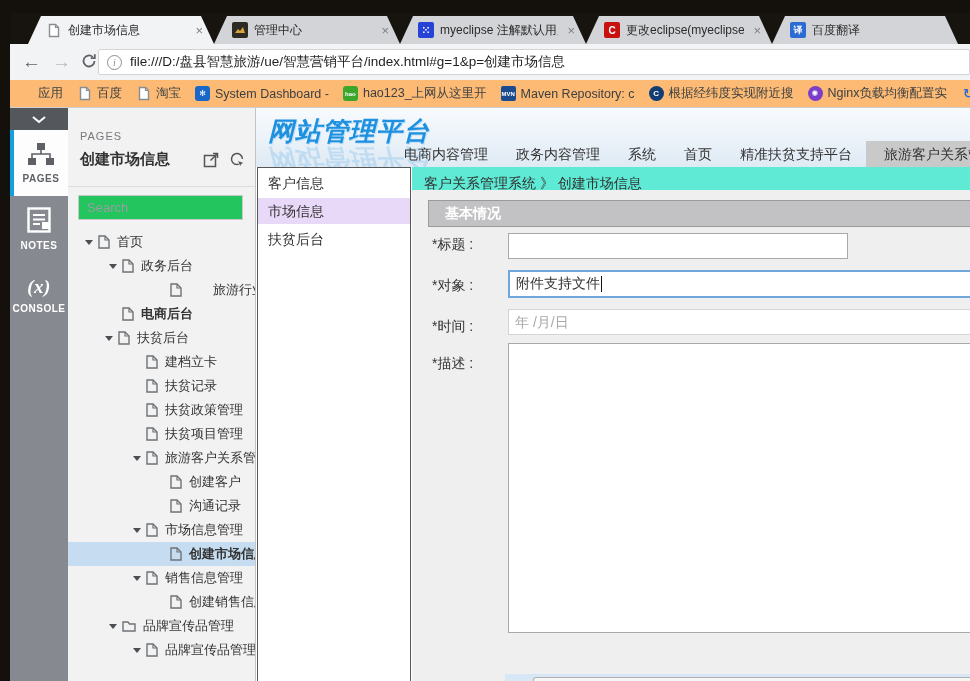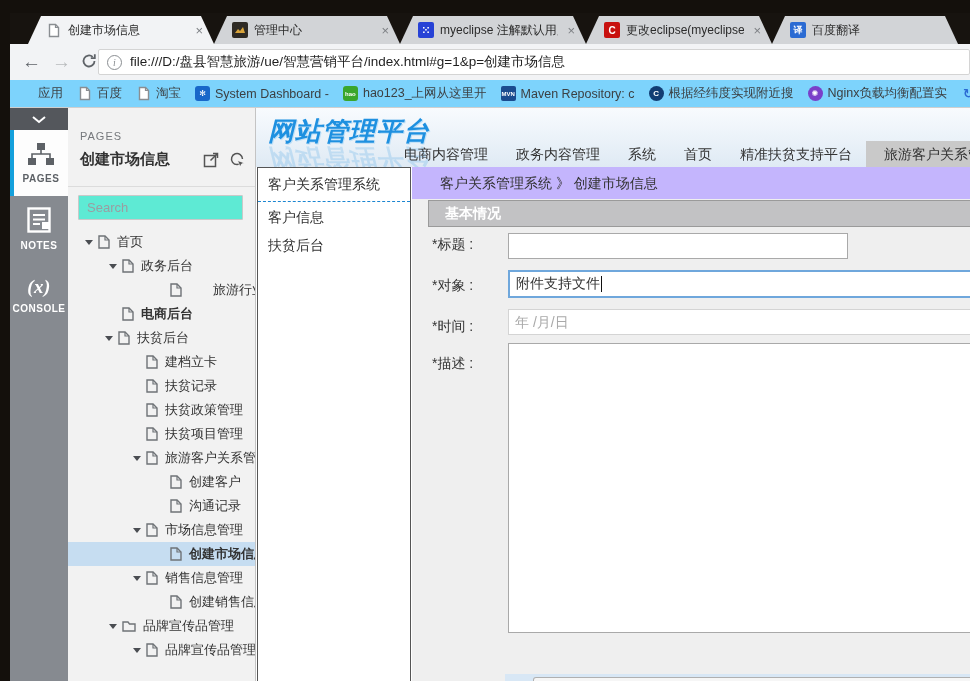--- a/index.html
+++ b/index.html
@@ -24,21 +24,21 @@
 
   .toolbar { position:absolute; left:0; right:0; top:31px; height:36px; background:#f2f3f5; }
   .nav-btn { position:absolute; top:6px; font-size:19px; color:#5f6368; line-height:24px; }
   .addr { position:absolute; left:88px; right:0; top:5px; height:26px; background:#fff;
           border:1px solid #d4d4d4; border-radius:2px; display:flex; align-items:center; padding:0 8px; }
   .addr .info-i { width:15px; height:15px; border:1px solid #8a8e92; border-radius:50%;
           color:#8a8e92; font-size:10px; font-family:"Liberation Serif",serif; font-style:italic;
           display:inline-flex; align-items:center; justify-content:center; margin-right:8px; flex:none; }
   .addr .url { font-size:13.5px; color:#1f1f1f; white-space:nowrap; overflow:hidden; }
 
-  .bookmarks { position:absolute; left:0; right:0; top:67px; height:28px; background:#7dd3fc;
+  .bookmarks { position:absolute; left:0; right:0; top:67px; height:28px; background:#fdba74;
                border-bottom:1px solid #cfcfcf; display:flex; align-items:center; padding-left:8px; overflow:hidden; }
   .bm { display:flex; align-items:center; margin-right:14px; font-size:12.5px; color:#3c4043; white-space:nowrap; flex:none; }
   .bm .fav { width:15px; height:15px; margin-right:5px; font-size:8px; }
 
   
   .viewer { position:absolute; left:0; right:0; top:95px; bottom:0; }
   .vrail { position:absolute; left:0; top:0; bottom:0; width:58px; background:#868a90; }
   .collapse-bar { height:22px; background:#54575c; display:flex; align-items:center; justify-content:center; }
   .vitem { height:66px; color:#fff; display:flex; flex-direction:column; align-items:center;
            justify-content:center; gap:5px; font-size:10px; font-weight:bold; letter-spacing:.5px; }
@@ -46,21 +46,21 @@
   .vitem .vi-ico { color:inherit; }
   .console-glyph { font-family:"Liberation Serif",serif; font-style:italic; font-size:19px; font-weight:bold; }
 
   .pages-panel { position:absolute; left:58px; width:188px; top:0; bottom:0; background:#f2f2f2;
                  border-right:1px solid #c4c4c4; overflow:hidden; }
   .pp-heading { position:absolute; left:12px; top:22px; font-size:11px; color:#75787c; letter-spacing:1px; }
   .pp-current { position:absolute; left:12px; top:42px; font-size:15px; font-weight:bold; color:#333; }
   .pp-icons { position:absolute; right:10px; top:44px; display:flex; gap:10px; color:#555; }
   .pp-divider { position:absolute; left:0; right:0; top:78px; border-top:1px solid #dcdcdc; }
   .pp-search { position:absolute; left:10px; right:12px; top:87px; height:25px; border:1px solid #c9c9c9;
-               background:#5eead4; font-size:13px; padding:0 8px; color:#333; border-radius:1px; }
+               background:#22c55e; font-size:13px; padding:0 8px; color:#333; border-radius:1px; }
   .pp-search::placeholder { color:#9a9da1; }
   .tree { position:absolute; left:0; right:0; top:122px; bottom:0; overflow:hidden; }
   .trow { height:24px; display:flex; align-items:center; font-size:13px; color:#333; white-space:nowrap; }
   .trow.selected { background:#c6ddf1; font-weight:bold; }
   .tri-slot { width:18px; flex:none; display:flex; align-items:center; justify-content:center; }
   .tri { width:0; height:0; border:4px solid transparent; border-top:5px solid #4a4d52; margin-top:4px; }
   .t-ico { flex:none; margin-right:7px; display:flex; }
 
   
   .page { position:absolute; left:246px; right:0; top:0; bottom:0; background:#fff; overflow:hidden; }
@@ -74,22 +74,22 @@
   .nav-item { padding:0 14px; line-height:26px; font-size:14px; color:#333; }
   .nav-item.active { background:#c9c9c9; padding:0 18px; }
 
   .side-menu { position:absolute; left:1px; width:154px; top:59px; bottom:0; background:#fff;
                border:1px solid #555; border-bottom:none; }
   .sm-title { padding:8px 10px 7px; font-size:14px; color:#333; border-bottom:1px dashed #1c86d1; }
   .sm-item { padding:0 10px; line-height:26px; font-size:14px; color:#333; margin-top:2px; }
   .sm-item.active { background:#e9d9f8; }
 
   .content { position:absolute; left:156px; right:0; top:59px; bottom:0; background:#efefef; }
-  .breadcrumb { position:absolute; left:0; right:0; top:0; height:32px; background:#c4b5fd;
-                line-height:33px; padding-left:28px; font-size:14px; color:#333; }
+  .breadcrumb { position:absolute; left:0; right:0; top:0; height:23px; background:#5eead4;
+                line-height:33px; padding-left:12px; font-size:14px; color:#333; }
   .section-bar { position:absolute; left:16px; right:-3px; top:33px; height:27px; background:#c2c2c4;
                  border:1px solid #9a9a9a; color:#fff; font-size:14px; font-weight:bold;
                  line-height:25px; padding-left:16px; }
   .f-label { position:absolute; left:20px; font-size:14px; color:#333; white-space:nowrap; }
   .l1 { top:69px; } .l2 { top:110px; } .l3 { top:151px;text-align:right; } .l4 { top:188px; }
   .f-input { position:absolute; left:96px; background:#fff; font-size:14px; color:#333; padding:0 6px; }
   .in1 { top:66px; width:340px; height:26px; border:1px solid #a9a9a9; }
   .in2 { top:103px; right:-3px; height:28px; border:2px solid #6fa7dc; display:flex; align-items:center; }
   .in3 { top:142px; right:-3px; height:26px; border:1px solid #d4d4d4; }
   .in3::placeholder { color:#a9a9a9; }
@@ -477,23 +477,23 @@
             <span class="nav-item">电商内容管理</span>
             <span class="nav-item">政务内容管理</span>
             <span class="nav-item">系统</span>
             <span class="nav-item">首页</span>
             <span class="nav-item">精准扶贫支持平台</span>
             <span class="nav-item active">旅游客户关系管理</span>
           </div>
       </div>
 
       <div class="side-menu">
-        <div class="sm-title">客户关系管理系统</div>
         <div id="sm-items">
             <div class="sm-item">客户信息</div>
+            <div class="sm-item active">市场信息</div>
             <div class="sm-item">扶贫后台</div>
           </div>
       </div>
 
       <div class="content">
         <div class="breadcrumb">客户关系管理系统 》 创建市场信息</div>
         <div class="section-bar">基本情况</div>
 
         <div class="f-label l1">*标题 :</div>
         <input class="f-input in1" value="" style="">

